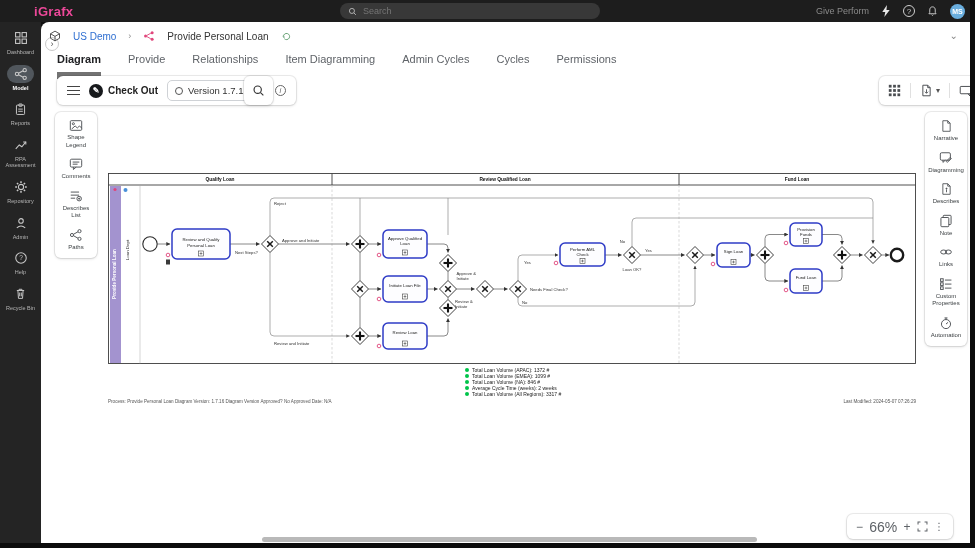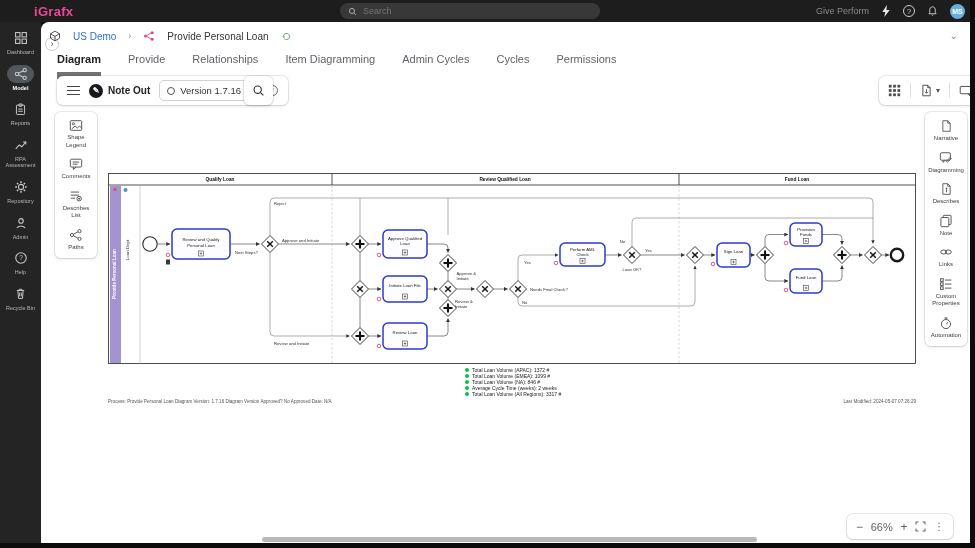--- a/index.html
+++ b/index.html
@@ -82,21 +82,21 @@
   .legend { position:absolute; left:424px; top:345px; }
   .legend .row { display:flex; align-items:center; gap:3px; height:6px; }
   .legend .dot { width:4px; height:4px; border-radius:50%; background:#00c44a; }
   .legend .txt { font-size:5px; color:#222; }
   .foot-l { position:absolute; left:67px; top:377px; font-size:4.6px; color:#555; }
   .foot-r { position:absolute; left:575px; top:377px; width:300px; text-align:right; font-size:4.6px; color:#555; }
 
   
   .zoomer { position:absolute; left:806px; top:492px; width:106px; height:25px; display:flex; align-items:center; justify-content:space-between; padding:0 9px; }
   .zoomer .zi { color:#5f6368; font-size:12px; line-height:1; cursor:pointer; }
-  .zoomer .lvl { color:#5f6368; font-size:11px; }
+  .zoomer .lvl { color:#5f6368; font-size:14px; }
   .kebab { color:#5f6368; font-size:10px; letter-spacing:0; }
 
   .hscroll { position:absolute; left:221px; top:515px; width:495px; height:5px; background:#b9b9b9; border-radius:3px; }
   .bottom-chrome { position:absolute; left:0; top:543px; width:975px; height:5px; background:#0c0c0c; z-index:40; }
   .right-chrome { position:absolute; left:970px; top:0; width:5px; height:548px; background:#0c0c0c; z-index:40; }
 </style>
 </head>
 <body>
 
 <div class="app-header">
@@ -257,21 +257,21 @@
   </div>
 
   <div class="toolbar-left card">
     <span class="burger">
         <span></span>
         <span></span>
         <span></span>
       </span>
     <span class="checkout">
       <span class="co-circle">✎</span>
-      <span>Note Out</span>
+      <span>Check Out</span>
     </span>
     <span class="version-box">
       <span class="ring"></span>
       <span>Version 1.7.16</span>
       <span class="caret">▾</span>
     </span>
     <span class="info-i">i</span>
   </div>
   <div class="toolbar-search card">
     <svg width="13" height="13" viewBox="0 0 16 16">

